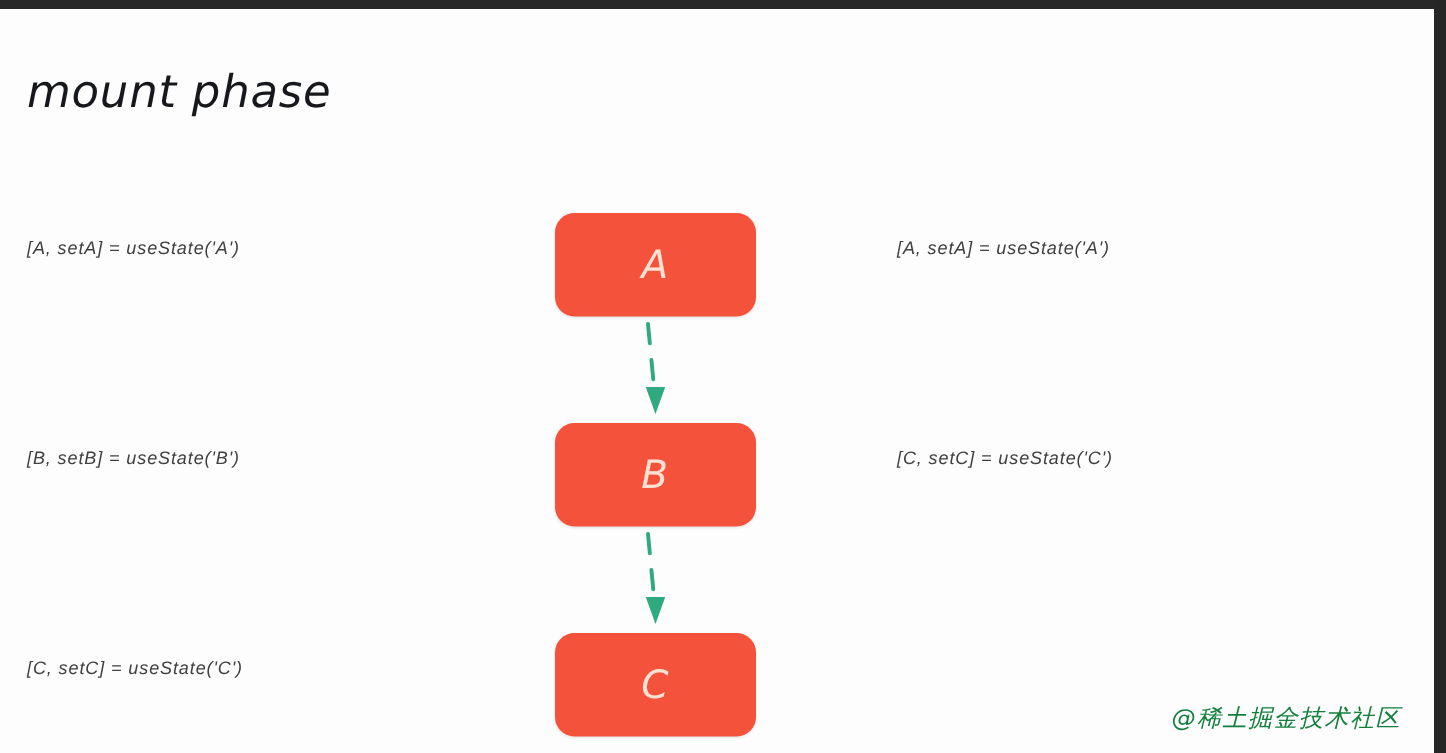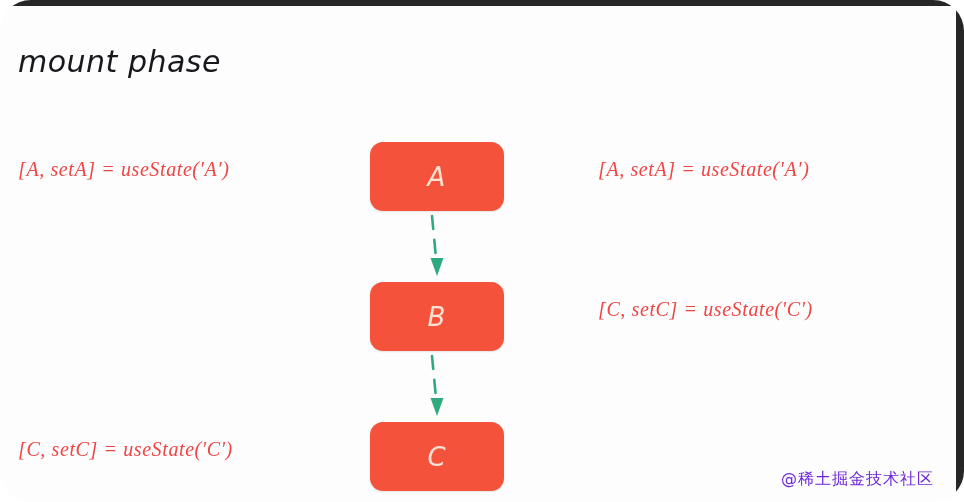--- a/index.html
+++ b/index.html
@@ -11,21 +11,20 @@
   body {
     font-family: "DejaVu Sans", sans-serif;
   }
 
   .screen {
     position: relative;
     width: 964px;
     height: 502px;
     background: #ffffff;
     overflow: hidden;
-    border-radius: 31px;
   }
 
   
   .edge-top {
     position: absolute;
     top: 0; left: 0;
     width: 964px;
     height: 6px;
     background: #272727;
   }
@@ -56,24 +55,24 @@
     color: #16181b;
     letter-spacing: 0.5px;
     white-space: nowrap;
   }
   .phase-title.mount  { left: 18px;  top: 38px; }
   .phase-title.update { left: 646px; top: 36px; }
 
   
   .state-line {
     position: absolute;
-    font-family: Liberation Serif, serif;
-    font-size: 20px;
+    font-family: Liberation Sans, sans-serif;
+    font-size: 12px;
     font-style: italic;
-    color: #ef4444;
+    color: #404040;
     letter-spacing: 0.6px;
     white-space: nowrap;
   }
   .col-left  { left: 18px; }
   .col-right { left: 598px; }
 
   .row-1 { top: 152px; }
   .row-2 { top: 292px; }
   .row-3 { top: 432px; }
 
@@ -112,40 +111,42 @@
   .flow-arrow.arrow-1 { top: 206px; }
   .flow-arrow.arrow-2 { top: 346px; }
 
   
   .watermark {
     position: absolute;
     right: 22px;
     bottom: 12px;
     font-family: "DejaVu Sans", sans-serif;
     font-size: 16px;
-    color: #6d28d9;
+    color: #15803d;
     letter-spacing: 1px;
     white-space: nowrap;
+    font-style: italic;
   }
 </style>
 </head>
 <body>
 
 <div class="screen">
 
   <div class="edge-top"></div>
   <div class="edge-right"></div>
 
   <div class="canvas">
 
     <div class="phase-title mount">mount phase</div>
 
 
     <div class="state-line col-left row-1">[A, setA] = useState('A')</div>
 
+    <div class="state-line col-left row-2">[B, setB] = useState('B')</div>
 
     <div class="state-line col-left row-3">[C, setC] = useState('C')</div>
 
     <div class="state-line col-right row-1">[A, setA] = useState('A')</div>
 
     <div class="state-line col-right row-2">[C, setC] = useState('C')</div>
 
     <div class="flow-box box-a">
       <span class="box-letter">A</span>
     </div>

